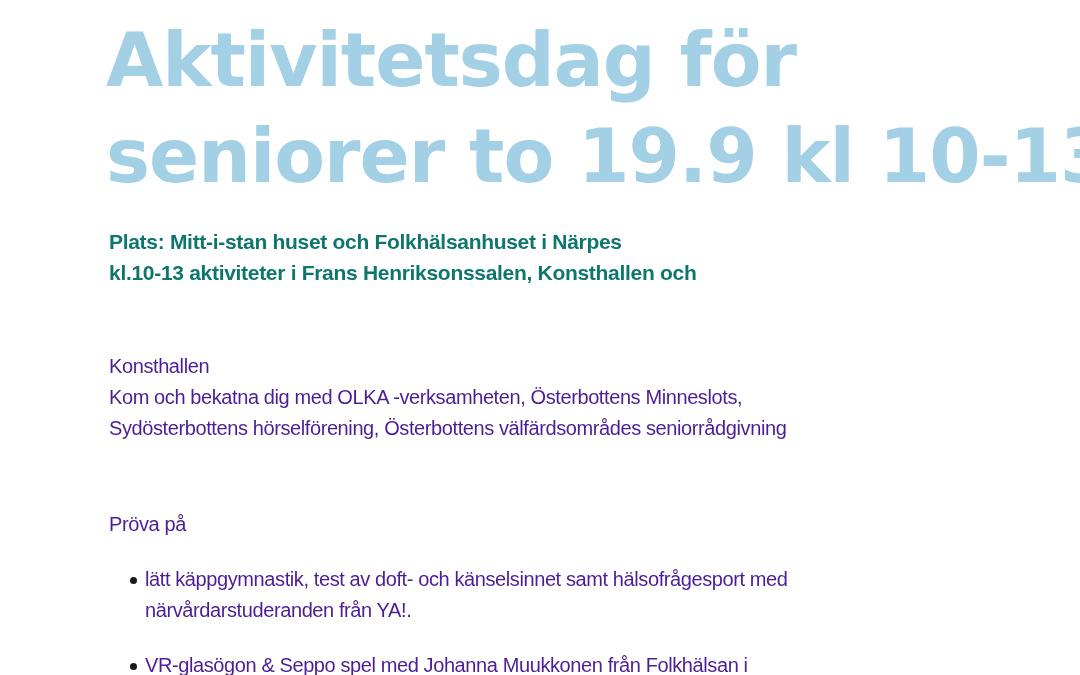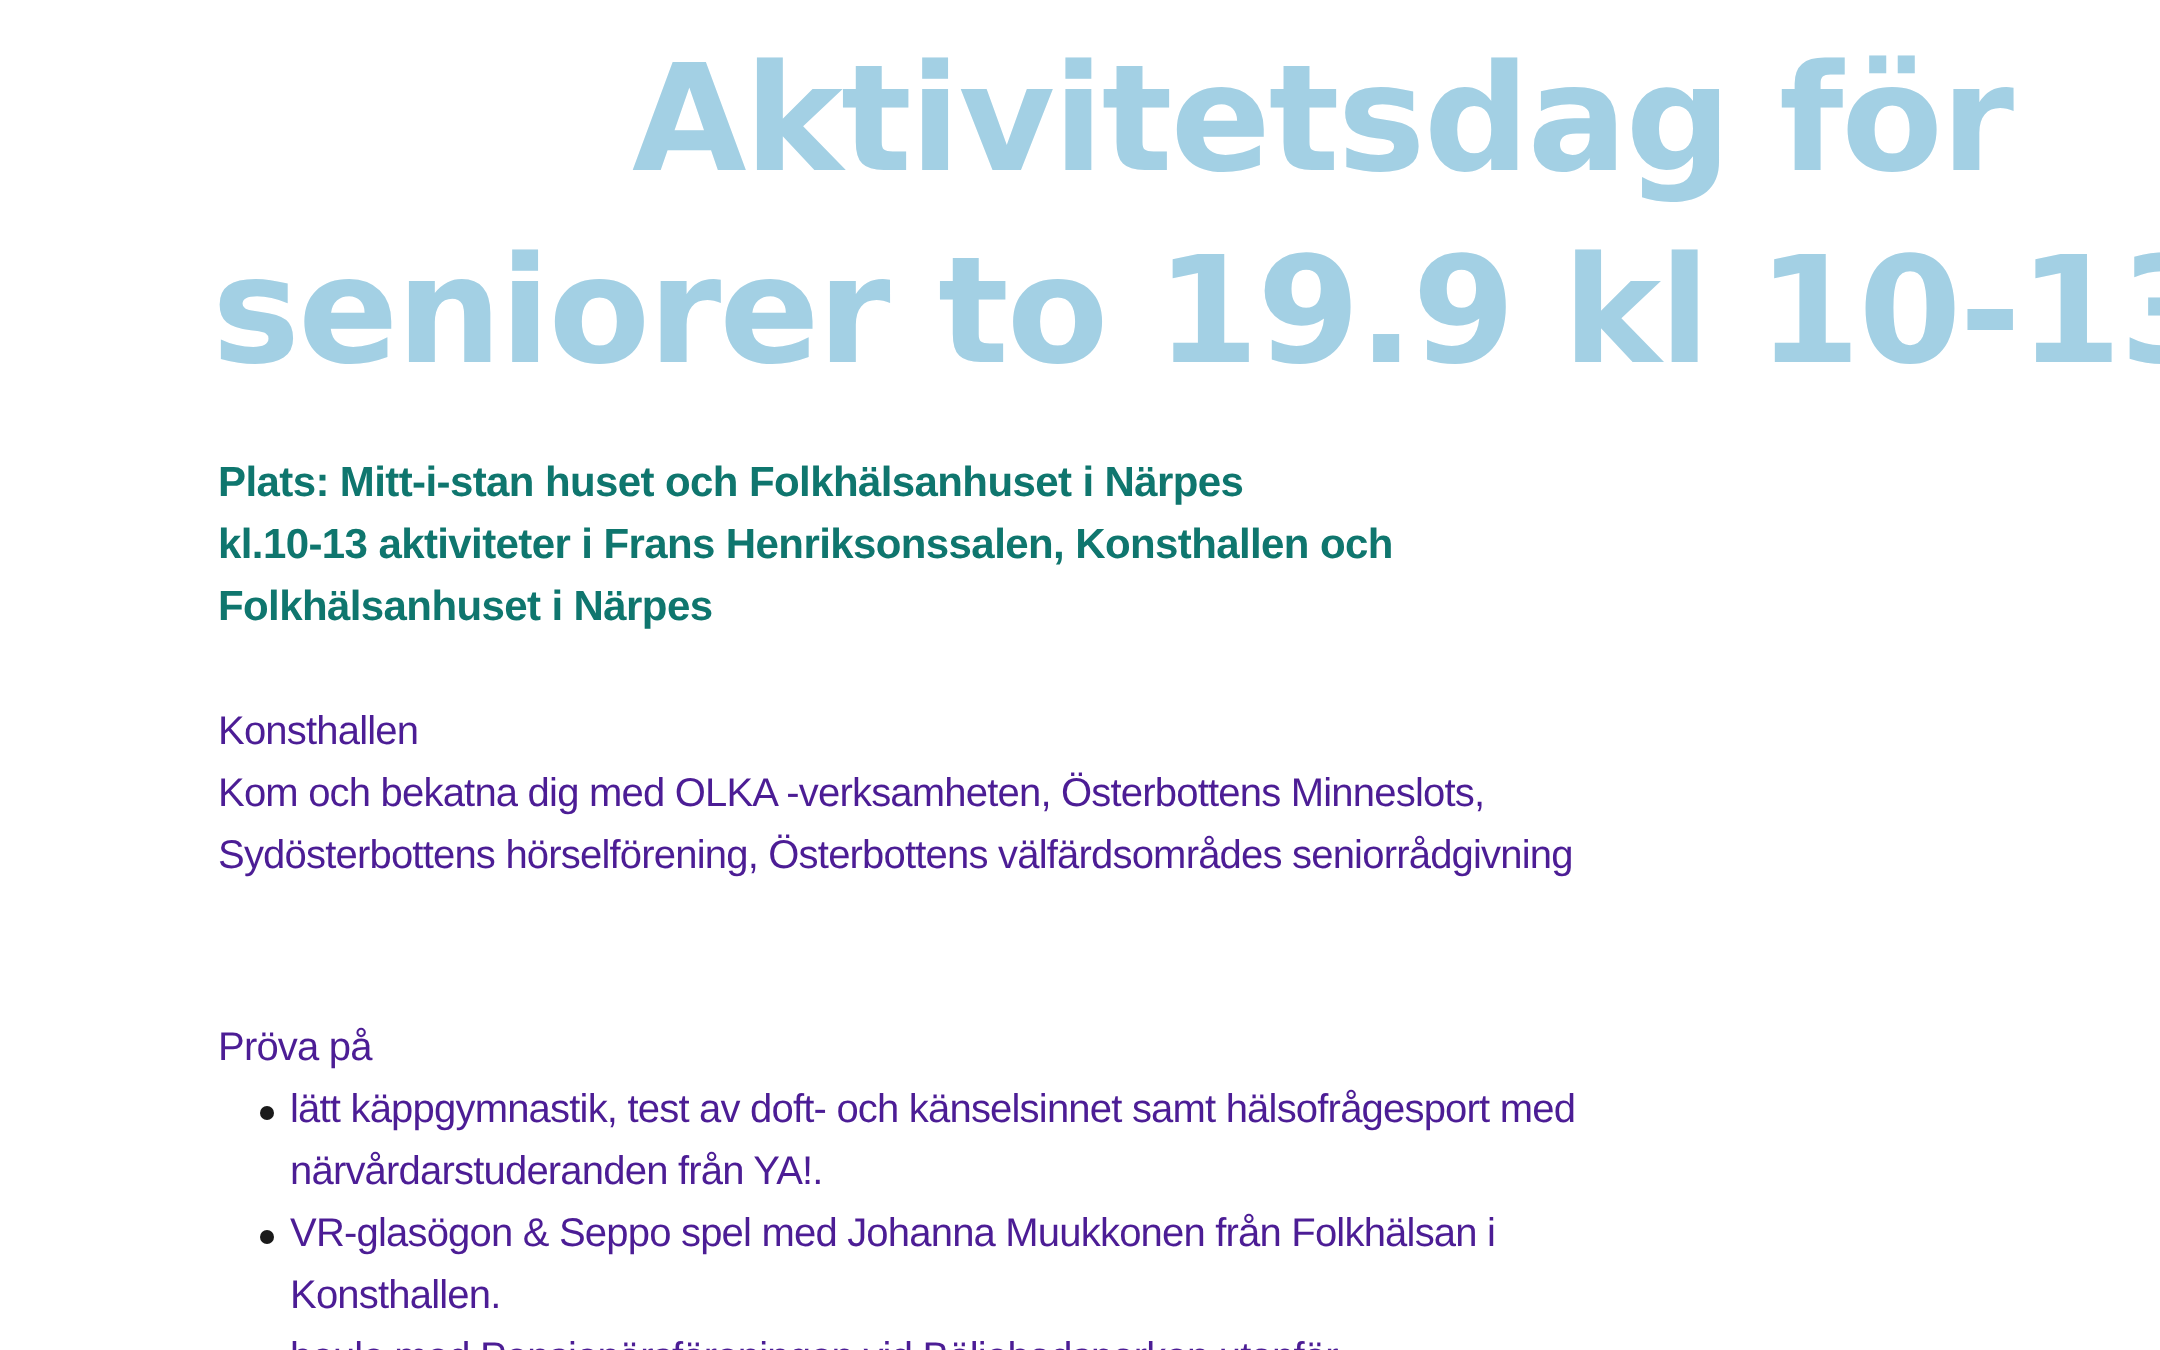--- a/index.html
+++ b/index.html
@@ -5,58 +5,57 @@
   html, body { margin:0; padding:0; }
   body {
     width:1080px; height:675px; overflow:hidden; background:#ffffff;
     position:relative; color:#111111;
     font-family:"Liberation Sans", sans-serif;
   }
   .title {
     position:absolute; left:106px; top:12px; width:900px;
     font-family:"DejaVu Sans", sans-serif; font-weight:bold;
     font-size:74px; line-height:96px; letter-spacing:-1px;
-    color:#a3d0e4; margin:0;text-align:right;
+    color:#a3d0e4; margin:0;
   }
   .title span { display:block; white-space:nowrap; }
   .lead {
     position:absolute; left:109px; top:226px; width:760px;
     font-family:"Liberation Sans", sans-serif; font-weight:bold;
     font-size:21px; line-height:31px; color:#0f766e;
     margin:0; letter-spacing:-0.3px;
   }
   .lead span { display:block; white-space:nowrap; }
   .body-block {
     position:absolute; left:109px; width:820px;
     font-family:"Liberation Sans", sans-serif;
     font-size:20px; line-height:31px; color:#4c1d95;
     letter-spacing:-0.4px;
   }
   .body-block span.line { display:block; white-space:nowrap; }
   #konst { top:351px; }
   #prova { top:509px; }
   ul.bullets { margin:0; padding:0; list-style:none; }
-  ul.bullets li { position:relative; padding-left:36px; }
+  ul.bullets li { position:relative; padding-left:36px;margin-top:24px; }
   ul.bullets li::before {
     content:""; position:absolute; left:21px; top:13px;
     width:7px; height:7px; border-radius:50%; background:#1a1a1a;
   }
 </style>
 </head>
 <body>
 
 <h1 class="title">
   <span>Aktivitetsdag för</span>
   <span>seniorer to 19.9 kl 10-13</span>
 </h1>
 
 <p class="lead">
   <span>Plats: Mitt-i-stan huset och Folkhälsanhuset i Närpes</span>
   <span>kl.10-13 aktiviteter i Frans Henriksonssalen, Konsthallen och</span>
-  <span>Folkhälsanhuset i Närpes</span>
 </p>
 
 <div class="body-block" id="konst">
   <span class="line">Konsthallen</span>
   <span class="line">Kom och bekatna dig med OLKA -verksamheten, Österbottens Minneslots,</span>
   <span class="line">Sydösterbottens hörselförening, Österbottens välfärdsområdes seniorrådgivning</span>
 </div>
 
 <div class="body-block" id="prova">
   <span class="line">Pröva på</span>

